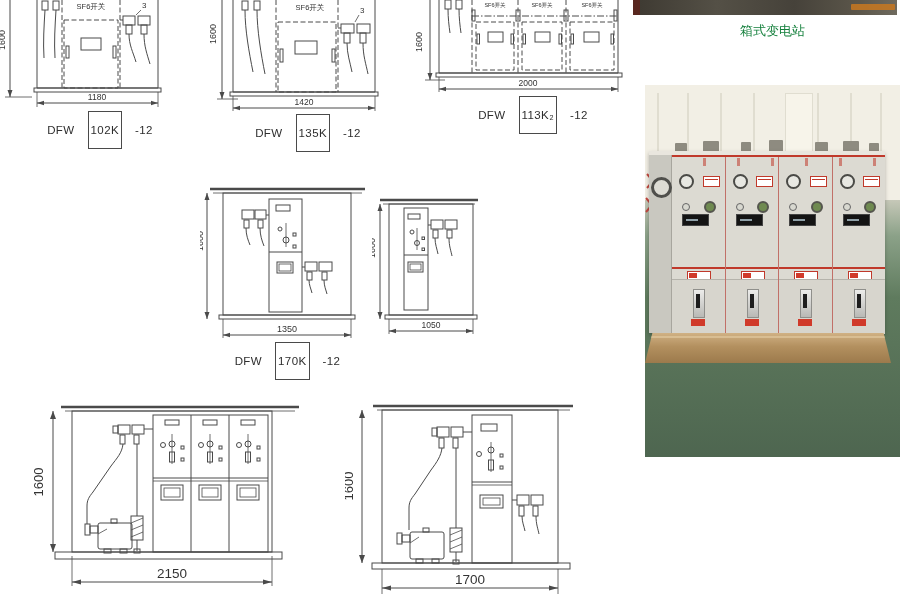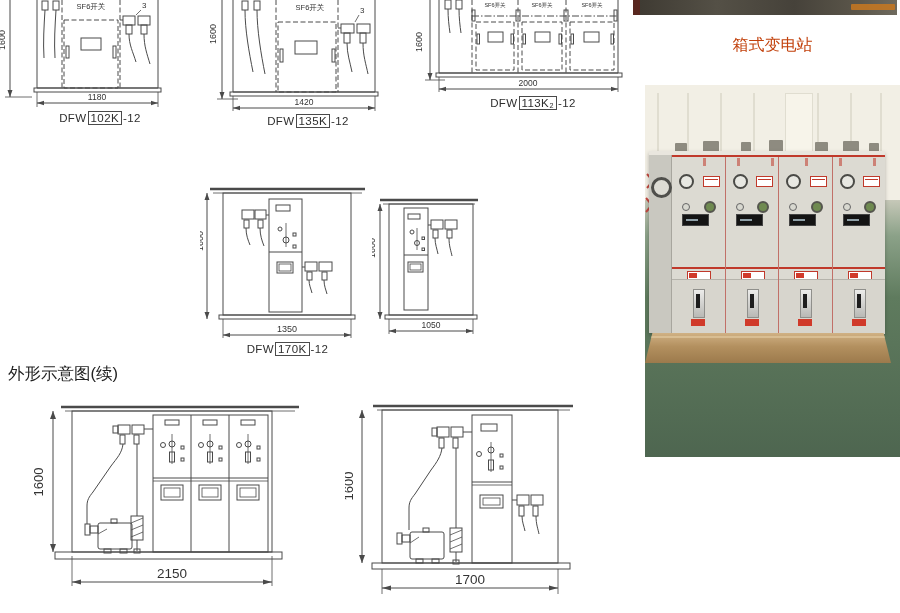--- a/index.html
+++ b/index.html
@@ -11,26 +11,26 @@
   .draw .thick{stroke-width:2.4;}
   .draw .thin{stroke-width:0.8;}
   .draw .dash{stroke-dasharray:5 2.5;}
   .draw .dashdot{stroke-dasharray:7 2 1.5 2;}
   .draw .fill{fill:#4a4a4a;stroke:none;}
   .draw text{fill:#333;stroke:none;font-family:"Liberation Sans",sans-serif;}
   .draw .hatch{stroke-width:0.8;}
   
   .model-label{position:absolute;display:flex;justify-content:center;align-items:baseline;
                font-size:11.5px;letter-spacing:.4px;color:#2e2e2e;}
-  .model-label .boxed{border:1.2px solid #4a4a4a;padding:0 2px;margin:0 1px;}
+  .model-label .boxed{border:1.2px solid #4a4a4a;padding:12px 2px;margin:0 13px;}
   
   .legend{position:absolute;left:8px;top:146px;font-size:13.5px;color:#333;}
   .legend span{margin-right:26px;}
   .heading{position:absolute;left:8px;top:363px;font-size:16.5px;color:#222;}
-  .caption{position:absolute;text-align:center;font-size:16px;color:#c2410c;margin-top:13px;}
+  .caption{position:absolute;text-align:center;font-size:13px;color:#15803d;}
   
   .photo-top{position:absolute;left:633px;top:0;width:264px;height:15px;background:#47423a;overflow:hidden;}
   .photo-top .maroon{position:absolute;left:0;top:0;width:7px;height:15px;background:#59271f;}
   .photo-top .mottle{position:absolute;left:7px;top:0;right:0;height:15px;
       background:linear-gradient(90deg,#3f3b33,#545046 30%,#46423a 60%,#5b564a 85%,#6f6a5e);}
   .photo-top .orange-mark{position:absolute;left:218px;top:4px;width:44px;height:6px;background:#c87820;opacity:.85;border-radius:1px;}
   .photo-main{position:absolute;left:645px;top:85px;width:255px;height:372px;background:#f2efe5;overflow:hidden;}
   .wall-line{position:absolute;top:8px;width:2px;height:58px;background:#e0ddd0;}
   .floor{position:absolute;left:0;top:115px;width:100%;height:257px;
       background:linear-gradient(180deg,#c6c8b8 0%,#8ba188 14%,#5f7b5e 38%,#4e6650 100%);}
@@ -330,21 +330,20 @@
     <g>
       <line class="thin" x1="17" y1="129" x2="17" y2="144"></line>
         <line class="thin" x1="101" y1="129" x2="101" y2="144"></line>
       <line x1="17" y1="141" x2="101" y2="141"></line>
       <polygon class="fill" points="17,141 24,138.8 24,143.2"></polygon>
         <polygon class="fill" points="101,141 94,138.8 94,143.2"></polygon>
       <text x="59" y="138" text-anchor="middle" font-size="8.5">1050</text>
     </g>
   </svg>
 
-  <div class="heading">外形示意图(续)</div>
 
   <svg class="draw abs" style="left:25px;top:398px" width="292" height="215" viewBox="0 0 292 215">
     <g>
       <line class="thick" x1="36" y1="9" x2="274" y2="9"></line>
       <line class="thin" x1="40" y1="13" x2="270" y2="13"></line>
     </g>
     <g>
       <line x1="28" y1="13" x2="28" y2="154"></line>
       <polygon class="fill" points="28,13 25,21 31,21"></polygon>
         <polygon class="fill" points="28,154 25,146 31,146"></polygon>

